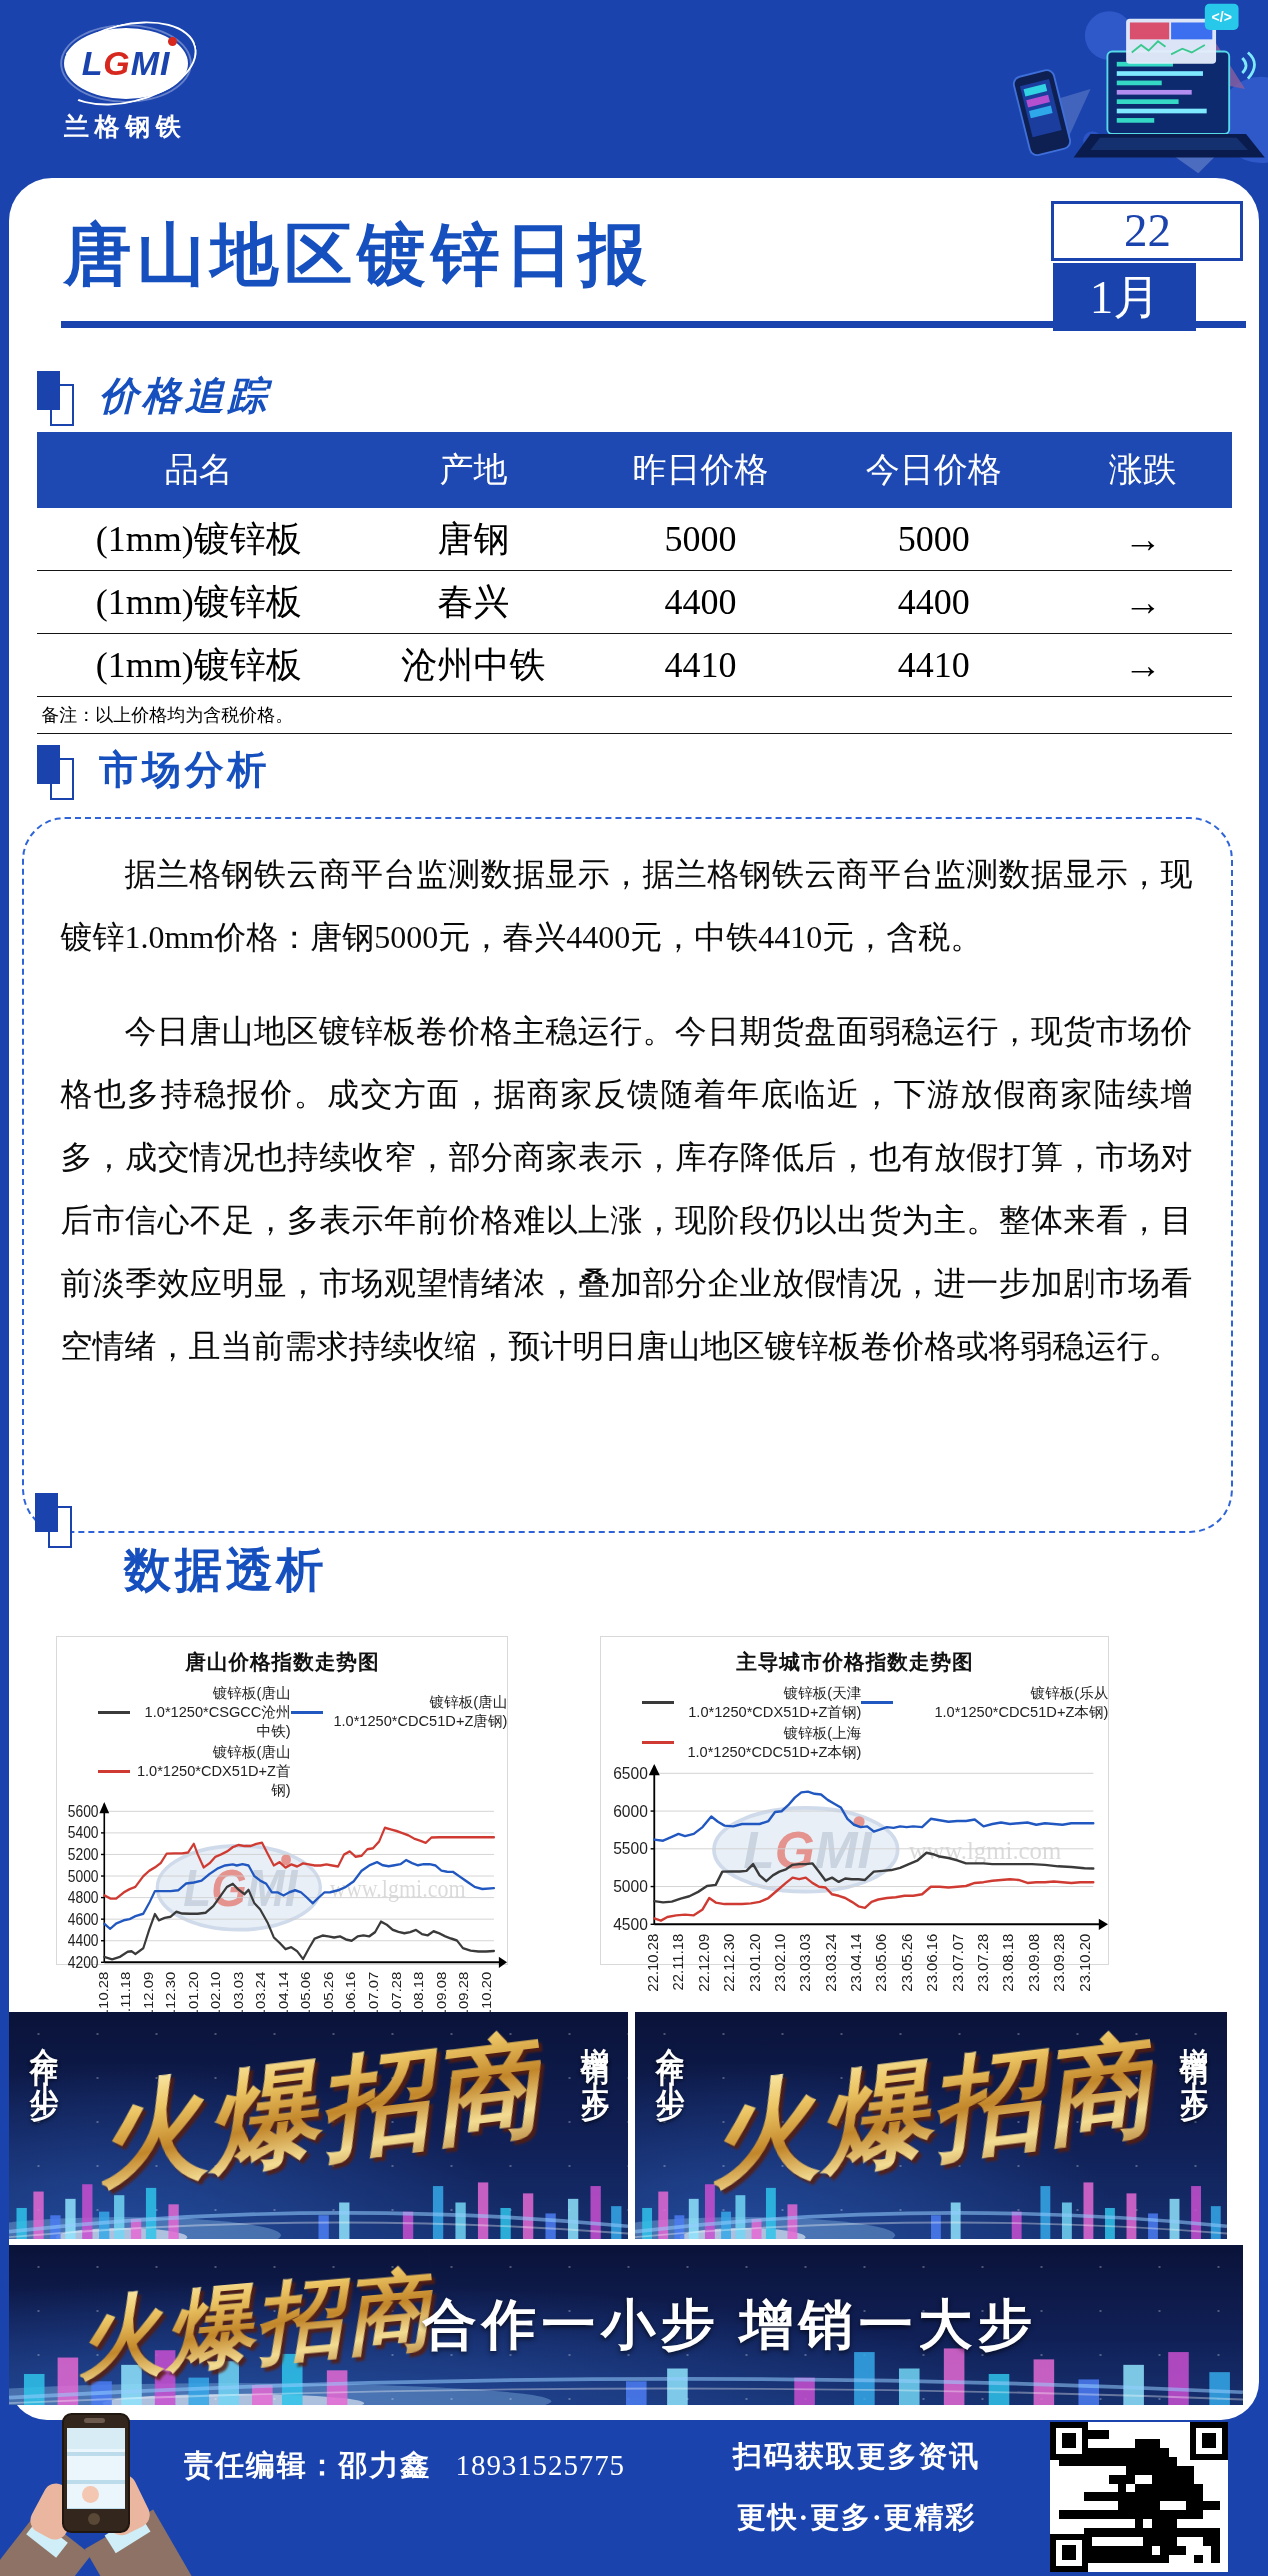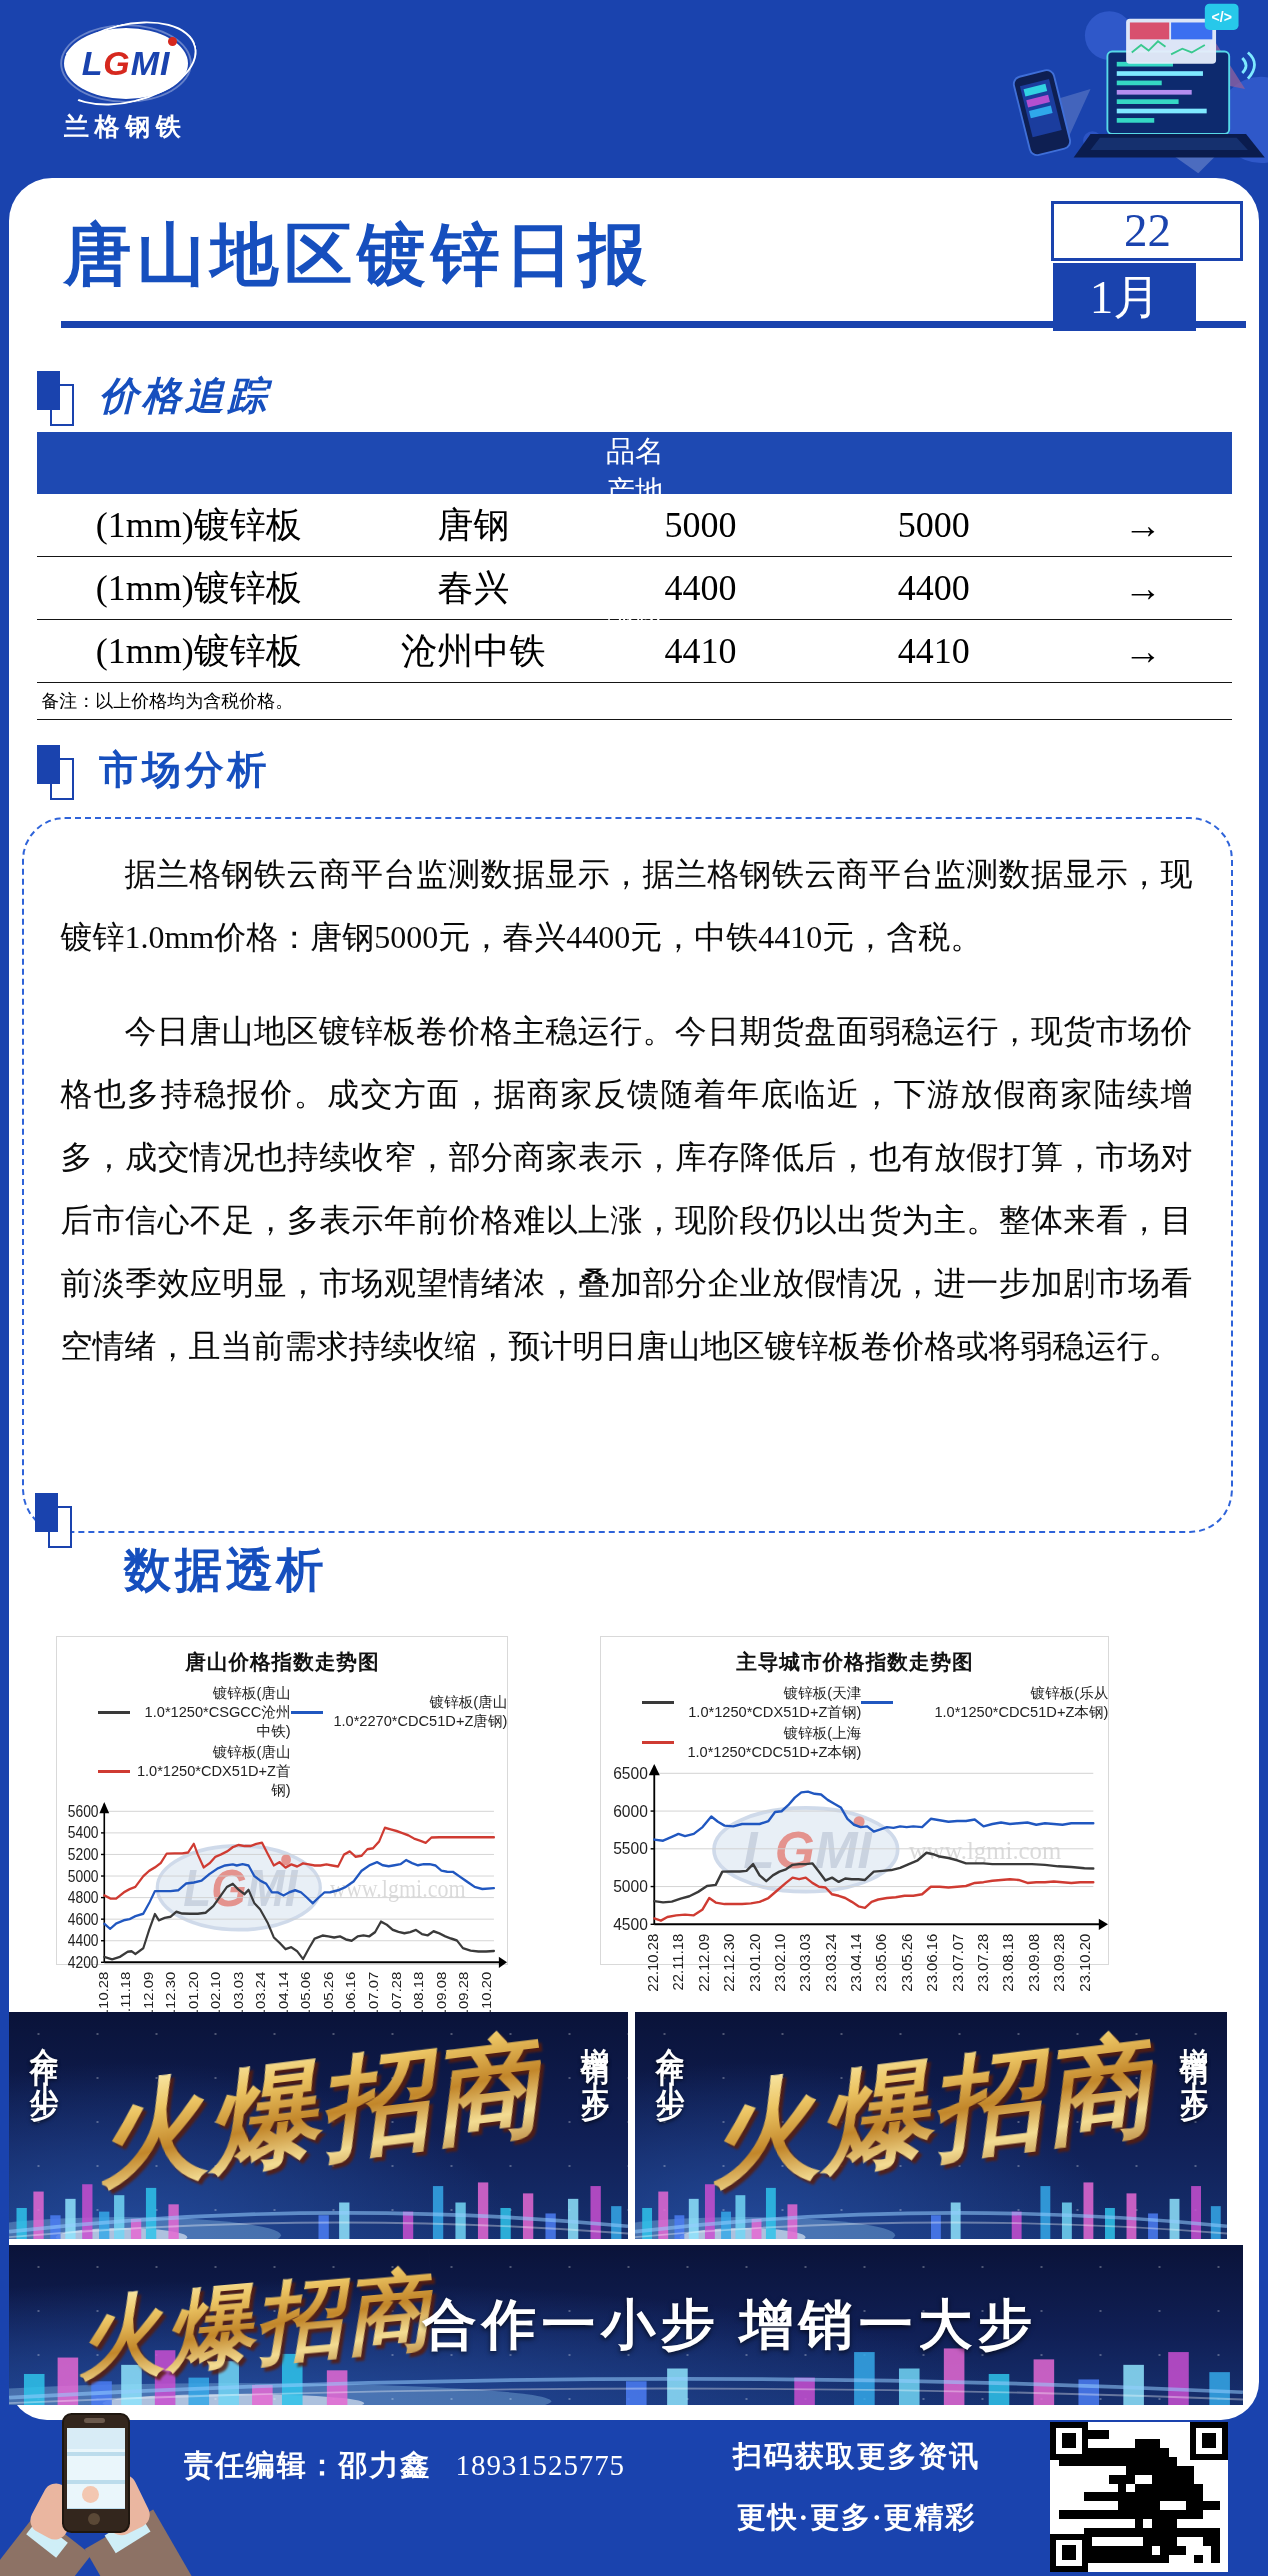--- a/index.html
+++ b/index.html
@@ -28,21 +28,21 @@
       font-size:47px;text-align:center;line-height:68px;z-index:3;}
   
   .sec{position:absolute;display:flex;align-items:flex-start;}
   .s-bullet{position:relative;width:41px;height:54px;flex:0 0 41px;}
   .s-bullet .b2{position:absolute;left:12.2px;top:13px;width:20.7px;height:38px;border:2.8px solid #1a43ae;background:#fff;}
   .s-bullet .b1{position:absolute;left:0;top:0;width:22.5px;height:39px;background:#1a43ae;}
   .sec-title{font-size:39px;font-weight:bold;color:#164fbe;letter-spacing:3.8px;margin-left:20.7px;line-height:49px;}
   .sec-title.big{font-size:47px;line-height:56px;}
   
   .table{position:absolute;left:28px;top:254px;width:1195px;font-size:36px;color:#000;}
-  .t-head{display:flex;background:#1e49b2;color:#fff;height:62px;align-items:center;font-size:29px;flex-direction:column;}
+  .t-head{display:flex;background:#1e49b2;color:#fff;height:76px;align-items:center;font-size:34px;}
   .t-row{display:flex;height:62px;align-items:center;border-bottom:1.9px solid #151515;}
   .t-cell{text-align:center;}
   .c0{width:27%;} .c1{width:19%;} .c2{width:19%;} .c3{width:20%;} .c4{width:15%;}
   .t-note{height:36px;line-height:36px;font-size:18px;border-bottom:1.9px solid #151515;padding-left:3.8px;}
   .arrow{font-size:38px;}
   
   .dashed-box{position:absolute;left:13px;top:639px;width:1211px;height:716px;border:2.8px dashed #2e63d9;
       border-radius:43px;box-sizing:border-box;padding:24.4px 39px 0 36px;}
   .dashed-box p{margin:0 0 0 0;font-size:32px;line-height:63px;text-align:justify;text-indent:2em;color:#0a0a0a;}
   .dashed-box p + p{margin-top:31px;}
@@ -233,21 +233,21 @@
 
     <div class="chart-panel p1">
       <div class="chart-title">唐山价格指数走势图</div>
       <div class="legend">
           <span class="li">
             <span class="sw" style="background: rgb(58, 58, 58);"></span>
             <span>镀锌板(唐山1.0*1250*CSGCC沧州中铁)</span>
           </span>
           <span class="li">
             <span class="sw" style="background: rgb(32, 87, 192);"></span>
-            <span>镀锌板(唐山1.0*2270*CDC51D+Z唐钢)</span>
+            <span>镀锌板(唐山1.0*1250*CDC51D+Z唐钢)</span>
           </span>
           <span class="li">
             <span class="sw" style="background: rgb(207, 59, 50);"></span>
             <span>镀锌板(唐山1.0*1250*CDX51D+Z首钢)</span>
           </span>
         </div>
       <svg class="chart-svg" viewBox="0 0 552 250" preserveAspectRatio="none">
           <g opacity="0.55">
             <ellipse cx="223" cy="92" rx="100" ry="45" fill="#d7e2f0" stroke="#a9bcd9" stroke-width="4"></ellipse>
             <text x="155" y="112" font-size="56" font-weight="bold" font-style="italic" font-family="Liberation Sans, sans-serif" fill="#9fb0c8"><tspan fill="#9fb0c8">L</tspan><tspan fill="#cf3b32">G</tspan><tspan fill="#9fb0c8">M</tspan><tspan fill="#9fb0c8">I</tspan></text>

